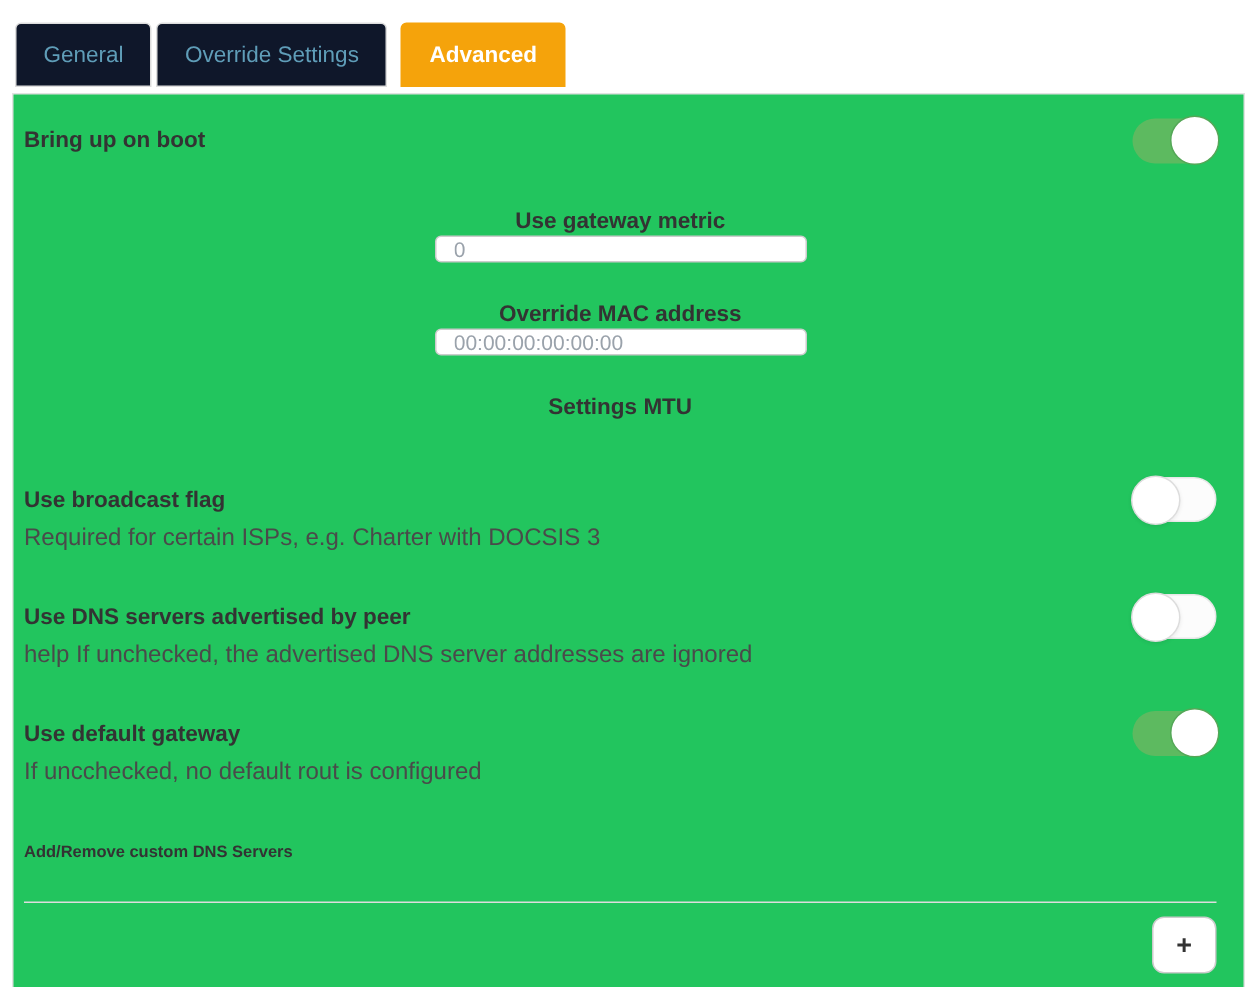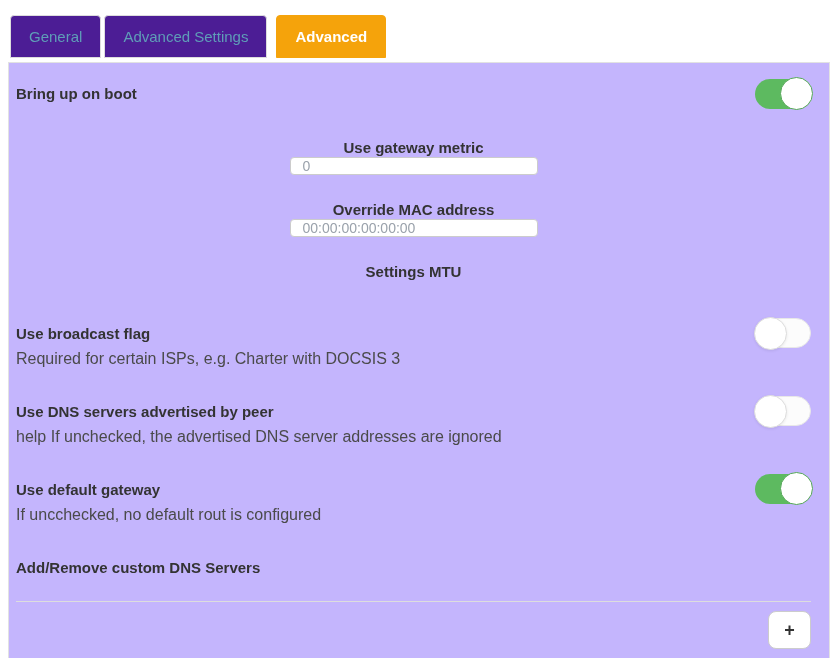--- a/index.html
+++ b/index.html
@@ -18,21 +18,21 @@
     padding-left: 10px;
     margin-top: 15px;
     height: 43px;
   }
   .tab {
     height: 43px;
     line-height: 41px;
     padding: 0 18px;
     font-size: 15px;
     color: #5f9db8;
-    background: #4c1d95;
+    background: #0f172a;
     border: 1px solid #ddd;
     border-radius: 4px 4px 0 0;
     margin-right: 3px;
     cursor: pointer;
     white-space: nowrap;
   }
   .tab.active {
     background: #f5a30b;
     border-color: #f5a30b;
     color: #fff;
@@ -40,21 +40,21 @@
     margin-left: 6px;
   }
 
   
   .panel {
     margin: 4px 0 0 8px;
     width: 822px;
     height: 596px;
     border: 1px solid #e2e2e2;
     border-bottom: none;
-    background: #c4b5fd;
+    background: #22c55e;
     padding: 14px 18px 0 7px;
   }
 
   
   .row {
     display: flex;
     justify-content: space-between;
     align-items: center;
   }
   .row.toggle-plain { min-height: 34px; margin-bottom: 28px; }
@@ -106,21 +106,21 @@
     height: 33px;
     border-radius: 50%;
     background: #fff;
   }
   .toggle[data-state="on"] .knob  { top: -2px; right: -2px; border: 1px solid #54a757; }
   .toggle[data-state="off"] .knob { top: -2px; left: -2px; border: 1px solid #ddd;
                                     box-shadow: 0 1px 3px rgba(0,0,0,0.08); }
 
   
   .section-heading {
-    font-size: 15px;
+    font-size: 11px;
     font-weight: bold;
     color: #333;
     margin-top: 34px;
     line-height: 18px;
   }
   .divider {
     border: none;
     border-top: 1px solid #ddd;
     margin-top: 24px;
   }
@@ -141,21 +141,21 @@
     cursor: pointer;
     font-family: "Liberation Sans", sans-serif;
     line-height: 1;
   }
 </style>
 </head>
 <body>
 
 <div class="tabbar">
   <div class="tab">General</div>
-  <div class="tab">Advanced Settings</div>
+  <div class="tab">Override Settings</div>
   <div class="tab active">Advanced</div>
 </div>
 
 <div class="panel">
 
   <div class="row toggle-plain">
     <div class="lbl">Bring up on boot</div>
     <div class="toggle" data-state="on">
       <div class="knob"></div>
     </div>

